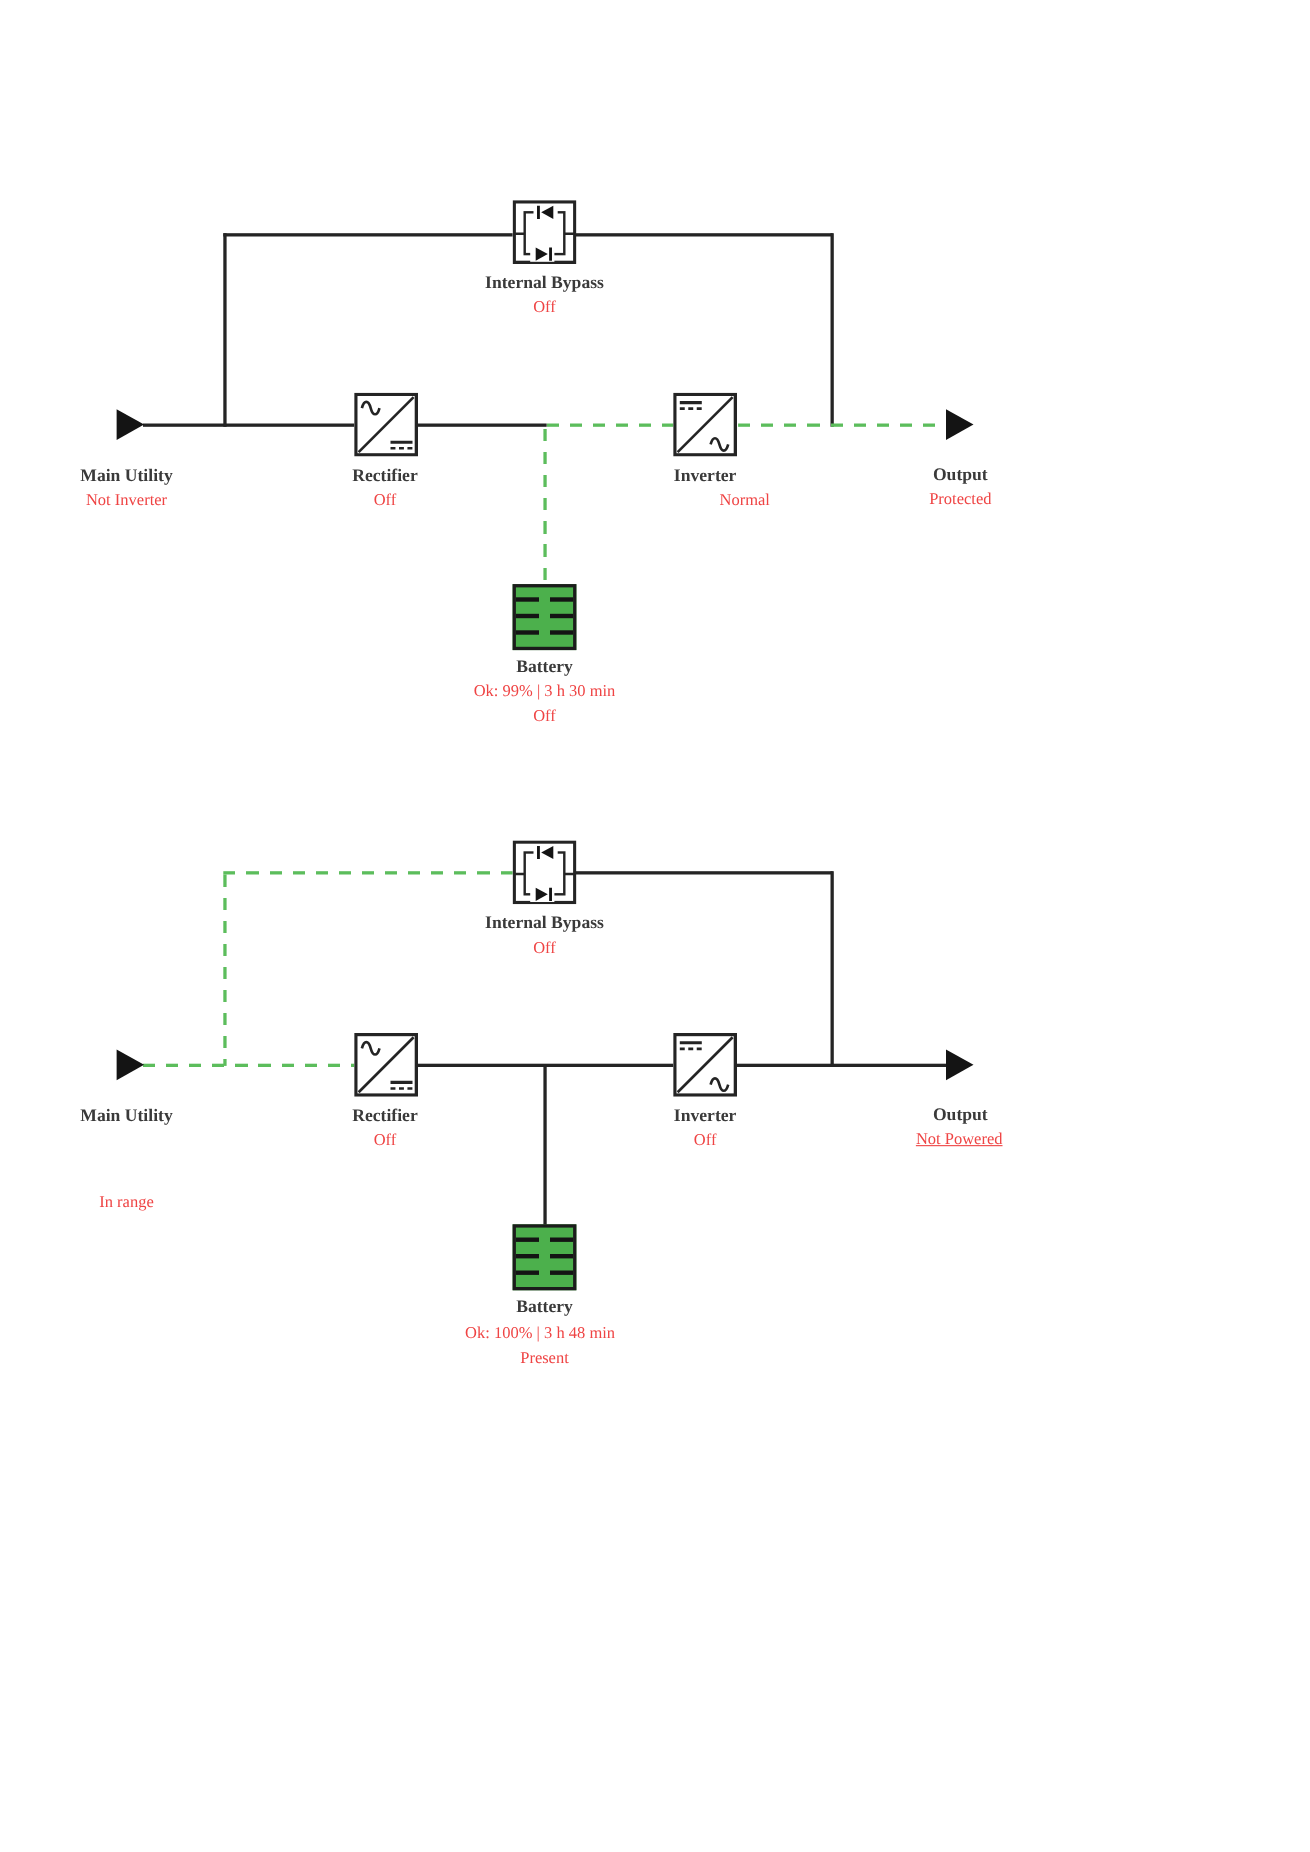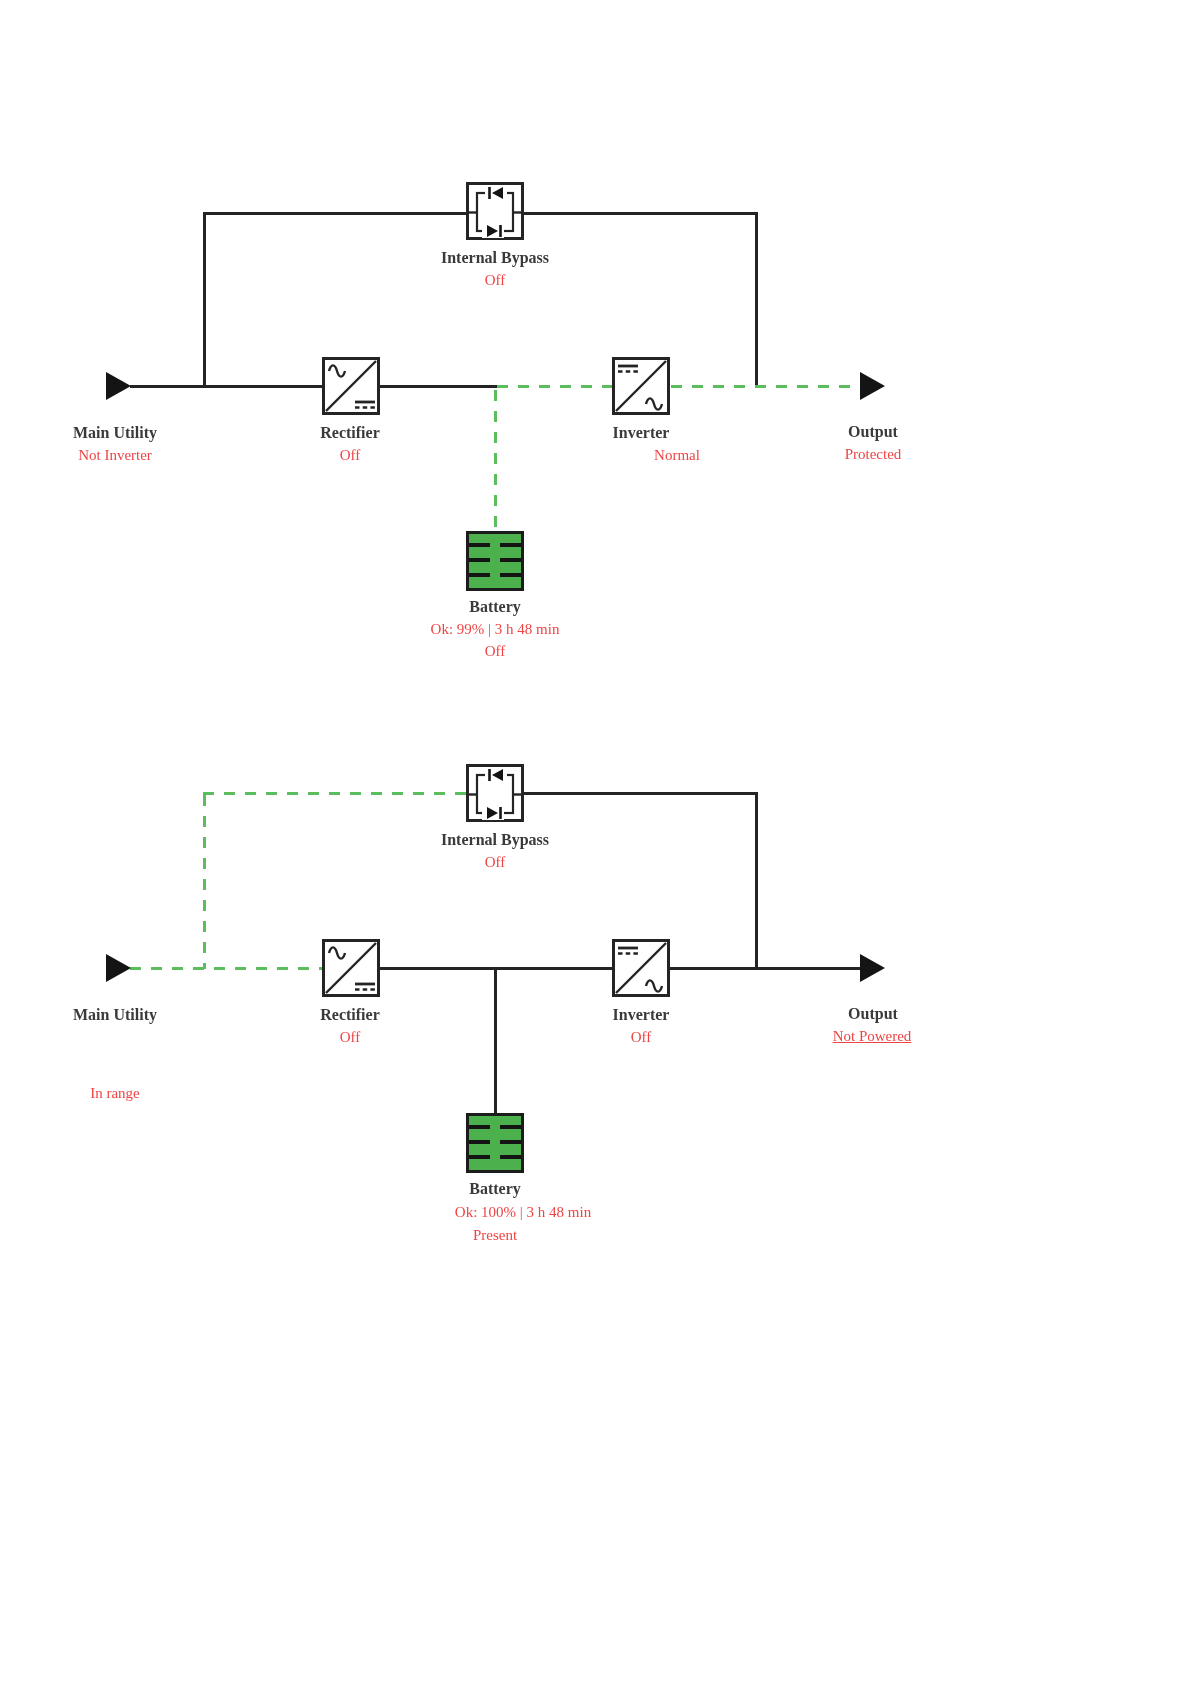--- a/index.html
+++ b/index.html
@@ -100,21 +100,21 @@
     <div class="nstatus" style="left:495px;top:271px;">Off</div>
     <div class="nlabel" style="left:115px;top:424px;">Main Utility</div>
     <div class="nstatus" style="left:115px;top:446px;">Not Inverter</div>
     <div class="nlabel" style="left:350px;top:424px;">Rectifier</div>
     <div class="nstatus" style="left:350px;top:446px;">Off</div>
     <div class="nlabel" style="left:641px;top:424px;">Inverter</div>
     <div class="nstatus" style="left:641px;top:446px;margin-left:36px;">Normal</div>
     <div class="nlabel" style="left:873px;top:423px;">Output</div>
     <div class="nstatus" style="left:873px;top:445px;">Protected</div>
     <div class="nlabel" style="left:495px;top:598px;">Battery</div>
-    <div class="nstatus" style="left:495px;top:620px;">Ok: 99% | 3 h 48 min</div>
+    <div class="nstatus" style="left:495px;top:620px;">Ok: 99% | 3 h 30 min</div>
     <div class="nstatus" style="left:495px;top:642px;">Off</div>
   </div>
 
   <div>
 
     <div class="gdash-h" style="left:130px;top:967px;width:192px;"></div>
     <div class="gdash-v" style="left:203px;top:795px;height:174px;"></div>
     <div class="gdash-h" style="left:203px;top:792px;width:263px;"></div>
     <div class="hline" style="left:523px;top:792px;width:234px;"></div>
     <div class="vline" style="left:755px;top:792px;height:178px;"></div>
@@ -147,17 +147,17 @@
     <div class="nstatus" style="left:495px;top:853px;">Off</div>
     <div class="nlabel" style="left:115px;top:1006px;">Main Utility</div>
     <div class="nstatus" style="left:115px;top:1084px;">In range</div>
     <div class="nlabel" style="left:350px;top:1006px;">Rectifier</div>
     <div class="nstatus" style="left:350px;top:1028px;">Off</div>
     <div class="nlabel" style="left:641px;top:1006px;">Inverter</div>
     <div class="nstatus" style="left:641px;top:1028px;">Off</div>
     <div class="nlabel" style="left:873px;top:1005px;">Output</div>
     <div class="nstatus" style="left:872px;top:1027px;text-decoration:underline;">Not Powered</div>
     <div class="nlabel" style="left:495px;top:1180px;">Battery</div>
-    <div class="nstatus" style="left:523px;top:1203px;text-align:center;">Ok: 100% | 3 h 48 min</div>
+    <div class="nstatus" style="left:491px;top:1203px;text-align:center;">Ok: 100% | 3 h 48 min</div>
     <div class="nstatus" style="left:495px;top:1226px;">Present</div>
   </div>
 
 </div>
 
 </body></html>

